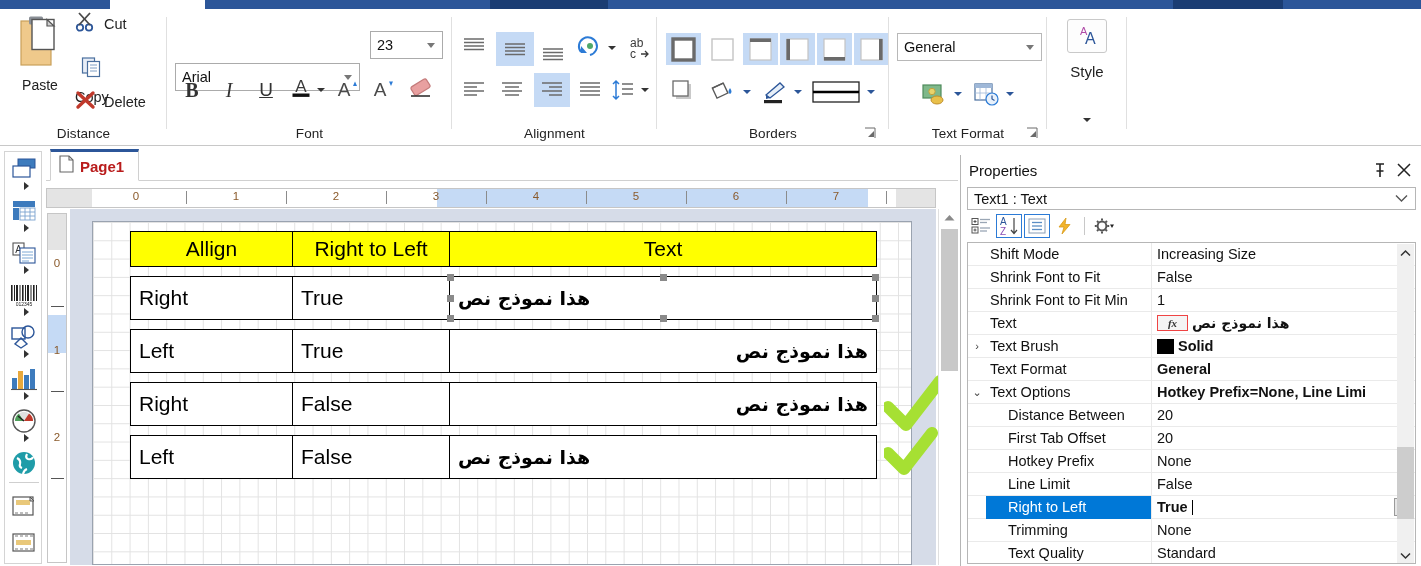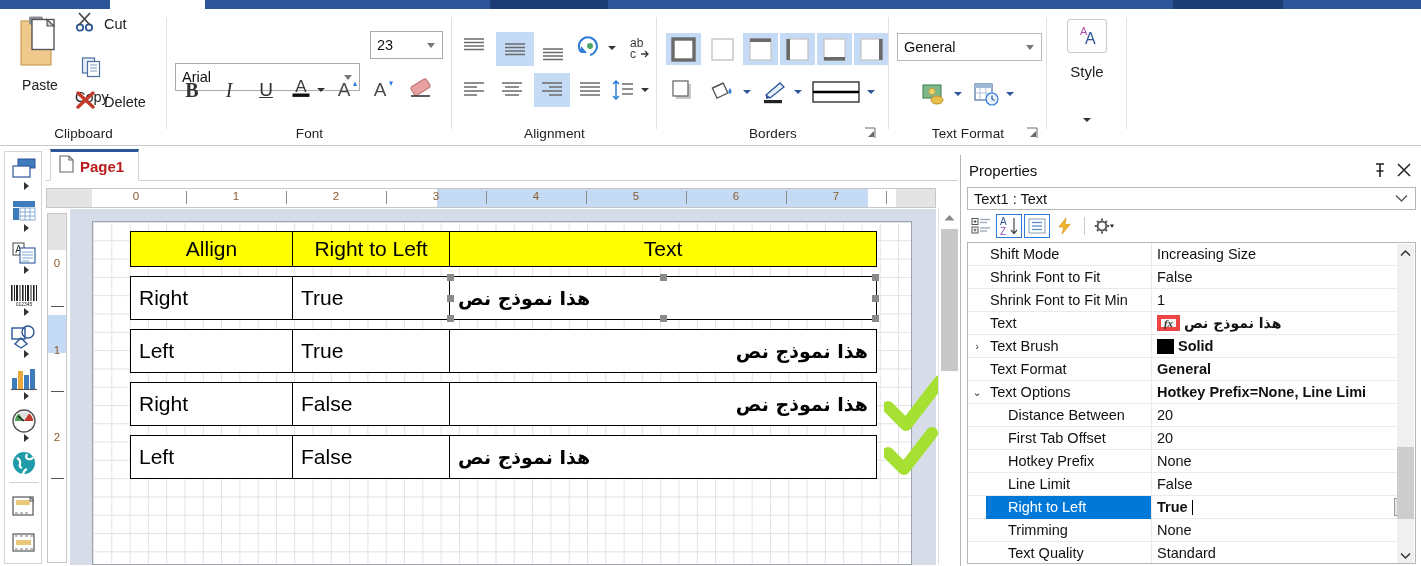--- a/index.html
+++ b/index.html
@@ -264,21 +264,21 @@
   .prow .pval {
     flex: 1; font-size: 14.5px; color: #111; padding-left: 5px;
     height: 23px; line-height: 23px; overflow: hidden; white-space: nowrap;
     display: flex; align-items: center; gap: 4px;
   }
   .prow.indent .pname { padding-left: 22px; }
   .prow.bold .pval { font-weight: bold; }
   .prow.sel .pname { background: #0078d7; color: #fff; }
   .prow.sel .pval { font-weight: bold; }
   .fx-box {
-    display: inline-flex; width: 23px; height: 16px; border: 4px solid #ef4444;
+    display: inline-flex; width: 31px; height: 16px; border: 1px solid #ef4444;
     background: #f4f4f4; align-items: center; justify-content: center;
     font-style: italic; font-size: 11px; color: #333;
     font-family: "Liberation Serif", serif;
   }
   .swatch-black { display:inline-block; width: 17px; height: 15px; background:#000; }
   .caret-cursor {
     display: inline-block; width: 1px; height: 15px; background: #000;
     margin-left: 0px;
   }
   .val-dropdown {
@@ -361,21 +361,21 @@
 
       <div class="cb-item" style="left:75px; top:80px;">
         <span>
           <svg width="22" height="22" viewBox="0 0 22 22">
             <path d="M3 4 L18 18 M18 4 L3 18" stroke="#c0392b" stroke-width="3.4" stroke-linecap="round"></path>
           </svg>
         </span>
         <span class="lbl">Delete</span>
       </div>
 
-      <div class="rgroup-label">Clipboard</div>
+      <div class="rgroup-label">Distance</div>
       <div class="rgroup-sep" style="left:166px;"></div>
     </div>
 
     <div class="rgroup" style="left:167px;width:285px;">
       <div class="combo" style="left:8px; top:22px; width:185px; height:28px;margin-top:32px;">
         <span>Arial</span>
         <span class="arrow"></span>
       </div>
       <div class="combo" style="left:203px; top:22px; width:73px; height:28px;">
         <span>23</span>

